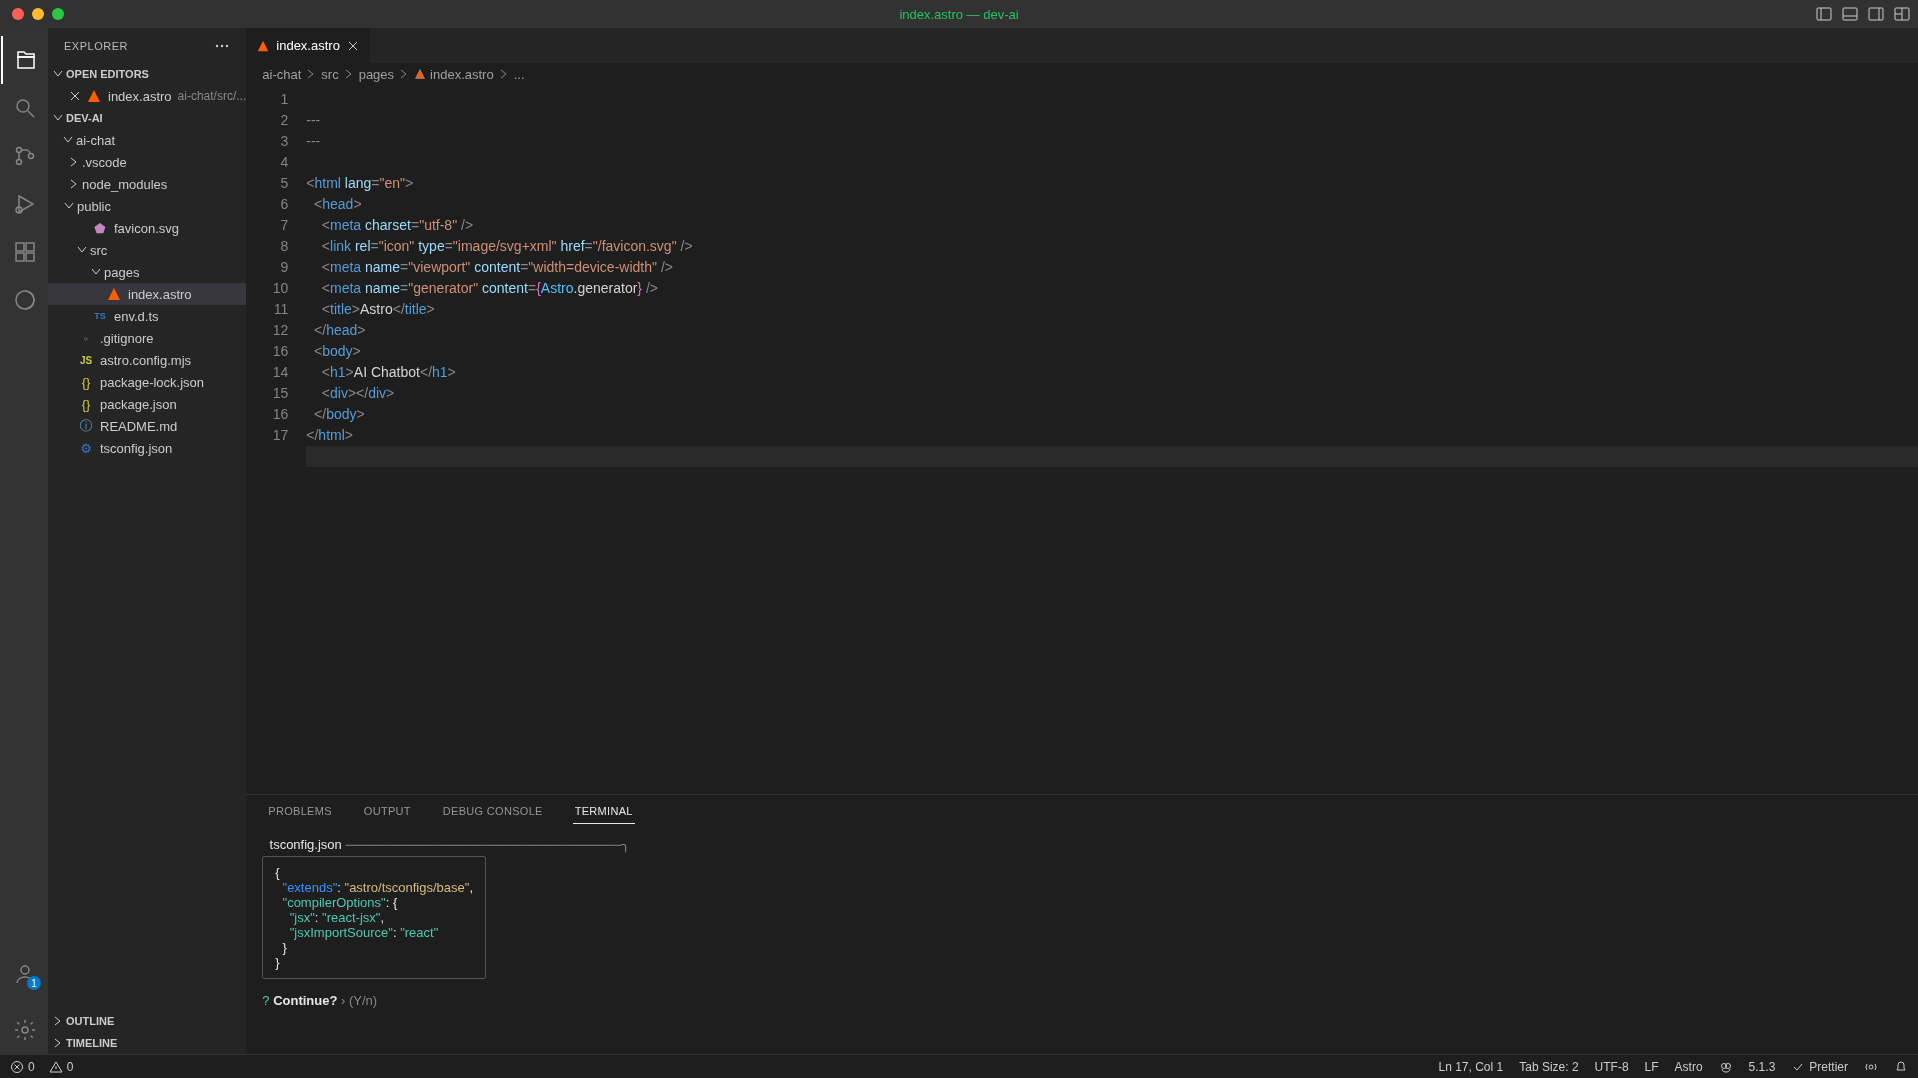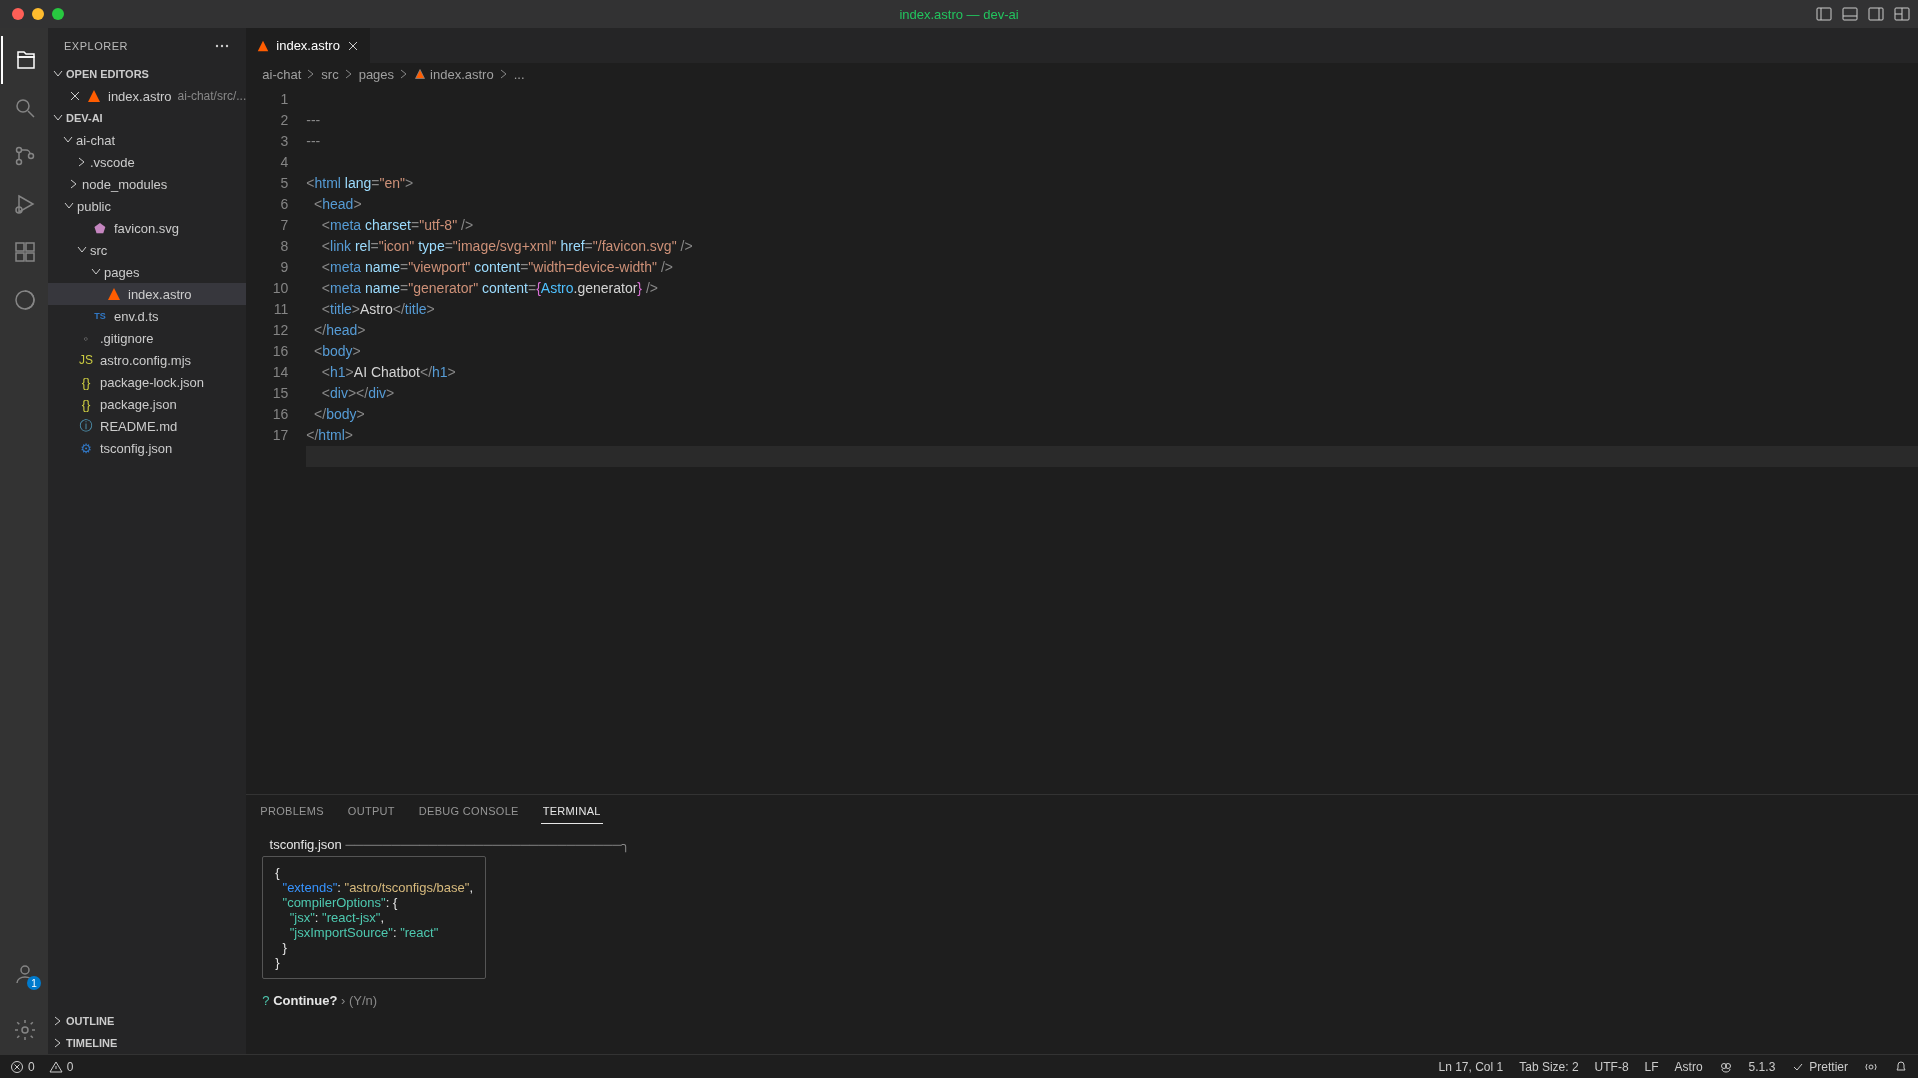--- a/index.html
+++ b/index.html
@@ -35,21 +35,21 @@
 .tab svg { width:14px; height:14px; }
 .breadcrumbs { height:22px; display:flex; align-items:center; padding:0 16px; color:#a0a0a0; font-size:13px; gap:4px; }
 .breadcrumbs svg { width:12px; height:12px; stroke:#888; fill:none; }
 .code-body { flex:1; display:flex; font-family:Menlo,Consolas,monospace; font-size:14px; line-height:21px; overflow:hidden; }
 .gutter { width:60px; text-align:right; color:#858585; padding-right:18px; padding-top:4px; }
 .code { padding-top:4px; white-space:pre; }
 .line-hl { background:#2a2a2a; display:block; width:2000px; }
 .t-tag{color:#569cd6;} .t-attr{color:#9cdcfe;} .t-str{color:#ce9178;} .t-punc{color:#888;} .t-text{color:#d4d4d4;} .t-brace{color:#da70d6;} .t-expr{color:#4fc1ff;}
 .panel { height:260px; border-top:1px solid #333; display:flex; flex-direction:column; background:#1e1e1e; }
 .panel-tabs { height:32px; display:flex; align-items:center; padding:0 12px; gap:20px; font-size:11px; }
-.panel-tab { color:#969696; letter-spacing:0.3px; padding:6px 2px; cursor:pointer; }
+.panel-tab { color:#969696; letter-spacing:0.3px; padding:6px 2px; cursor:pointer;margin-left:8px; }
 .panel-tab.active { color:#e7e7e7; border-bottom:1px solid #e7e7e7; }
 .term-body { flex:1; padding:10px 16px; font-family:Menlo,Consolas,monospace; font-size:13px; color:#ccc; overflow:auto; }
 .term-box { border:1px solid #555; border-radius:2px; padding:8px 12px; display:inline-block; margin-top:4px; }
 .term-white{color:#e6e6e6;} .term-cyan{color:#3794ff;} .term-green{color:#4ec9b0;} .term-yellow{color:#d7ba7d;} .term-gray{color:#888;}
 .statusbar { height:24px; background:#1e1e1e; border-top:1px solid #333; display:flex; align-items:center; padding:0 10px; color:#ccc; font-size:12px; gap:14px; }
 .statusbar .sb-right { margin-left:auto; display:flex; align-items:center; gap:16px; }
 .statusbar svg { width:14px; height:14px; stroke:#ccc; fill:none; vertical-align:middle; }
 .chev-down { transform:rotate(90deg); }
 .sb-item { display:flex; align-items:center; gap:4px; }
 </style>
@@ -175,21 +175,21 @@
           <polyline points="3,2 8,6 3,10"></polyline>
         </svg>
       <span>DEV-AI</span>
     </div>
     <div class="tree-item" style="padding-left:14px">
         <svg class="twisty chev-down" viewBox="0 0 12 12" stroke="#ccc" fill="none">
           <polyline points="3,2 8,6 3,10"></polyline>
         </svg>
         <span>ai-chat</span>
       </div>
-    <div class="tree-item" style="padding-left:28px">
+    <div class="tree-item" style="padding-left:20px">
         <svg class="twisty" viewBox="0 0 12 12" stroke="#ccc" fill="none">
           <polyline points="3,2 8,6 3,10"></polyline>
         </svg>
         <span>.vscode</span>
       </div>
     <div class="tree-item" style="padding-left:20px">
         <svg class="twisty" viewBox="0 0 12 12" stroke="#ccc" fill="none">
           <polyline points="3,2 8,6 3,10"></polyline>
         </svg>
         <span>node_modules</span>
@@ -226,21 +226,21 @@
       </div>
     <div class="tree-item" style="padding-left:44px">
         <span class="ficon" style="color:#3178c6;font-size:9px;font-weight:700">TS</span>
         <span>env.d.ts</span>
       </div>
     <div class="tree-item" style="padding-left:30px">
         <span class="ficon" style="color:#888">◦</span>
         <span>.gitignore</span>
       </div>
     <div class="tree-item" style="padding-left:30px">
-        <span class="ficon" style="color:#cbcb41;font-size:12px;font-weight:400">JS</span>
+        <span class="ficon" style="color:#cbcb41;font-size:10px;font-weight:700">JS</span>
         <span>astro.config.mjs</span>
       </div>
     <div class="tree-item" style="padding-left:30px">
         <span class="ficon" style="color:#cbcb41">{}</span>
         <span>package-lock.json</span>
       </div>
     <div class="tree-item" style="padding-left:30px">
         <span class="ficon" style="color:#cbcb41">{}</span>
         <span>package.json</span>
       </div>

